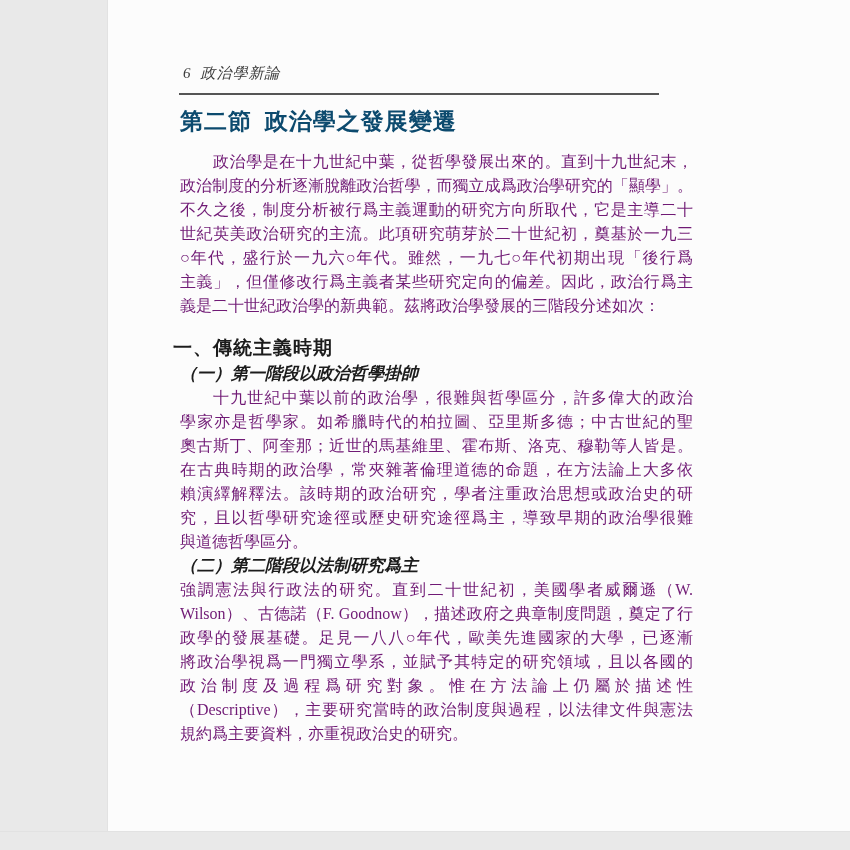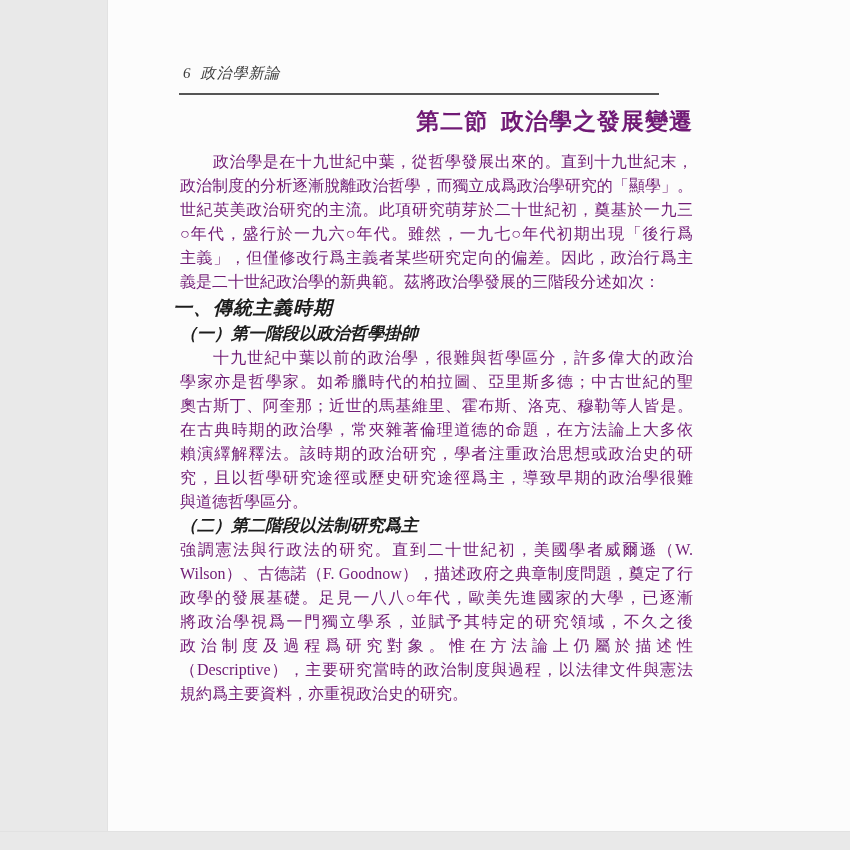--- a/index.html
+++ b/index.html
@@ -23,37 +23,37 @@
     font-size:15px; font-style:italic; color:#3a3a3a;
     letter-spacing:1px;
   }
   .running-header .pgnum { margin-right:9px; font-style:italic; }
   .header-rule {
     position:absolute; left:179px; top:93px; width:480px; height:2px;
     background:#555555;
   }
   .section-title {
     position:absolute; left:180px; top:106px; width:513px;
-    text-align:right; font-size:23px; font-weight:bold; color:#701a75;
+    text-align:left; font-size:23px; font-weight:bold; color:#0c4a6e;
     letter-spacing:1px; word-spacing:6px;
   }
   .text-col {
     position:absolute; left:180px; top:150px; width:513px;
   }
   .line {
     height:24px; line-height:24px; font-size:16px;
     text-align:justify; text-align-last:justify;
     overflow:hidden; color:#701a75;
   }
   .line.indent { padding-left:33px; }
   .line.short { text-align-last:left; }
   .h-major {
-    margin-left:-7px; height:28px; line-height:28px;
+    margin-top:16px; margin-left:-7px; height:28px; line-height:28px;
     font-size:19px; font-weight:bold; color:#1c1c1c;
-    text-align:left; text-align-last:left; letter-spacing:1px;font-style:italic;
+    text-align:left; text-align-last:left; letter-spacing:1px;
   }
   .h-sub {
     height:24px; line-height:24px; font-size:17px; font-weight:bold;
     color:#1c1c1c; text-align:left; text-align-last:left;font-style:italic;
   }
   .lead-line {
     height:24px; line-height:24px; font-size:16px; padding-left:33px;
     text-align:left; text-align-last:left;
   }
 </style>
@@ -68,38 +68,39 @@
     <span class="pgnum">6</span><span>政治學新論</span>
   </div>
   <div class="header-rule"></div>
 
   <div class="section-title">第二節 政治學之發展變遷</div>
 
   <div class="text-col">
 
     <div class="line indent">政治學是在十九世紀中葉，從哲學發展出來的。直到十九世紀末，</div>
     <div class="line">政治制度的分析逐漸脫離政治哲學，而獨立成爲政治學研究的「顯學」。</div>
+    <div class="line">不久之後，制度分析被行爲主義運動的研究方向所取代，它是主導二十</div>
     <div class="line">世紀英美政治研究的主流。此項研究萌芽於二十世紀初，奠基於一九三</div>
     <div class="line">○年代，盛行於一九六○年代。雖然，一九七○年代初期出現「後行爲</div>
     <div class="line">主義」，但僅修改行爲主義者某些研究定向的偏差。因此，政治行爲主</div>
     <div class="line short">義是二十世紀政治學的新典範。茲將政治學發展的三階段分述如次：</div>
 
     <div class="h-major">一、傳統主義時期</div>
 
     <div class="h-sub">（一）第一階段以政治哲學掛帥</div>
     <div class="line indent">十九世紀中葉以前的政治學，很難與哲學區分，許多偉大的政治</div>
     <div class="line">學家亦是哲學家。如希臘時代的柏拉圖、亞里斯多德；中古世紀的聖</div>
     <div class="line">奧古斯丁、阿奎那；近世的馬基維里、霍布斯、洛克、穆勒等人皆是。</div>
     <div class="line">在古典時期的政治學，常夾雜著倫理道德的命題，在方法論上大多依</div>
     <div class="line">賴演繹解釋法。該時期的政治研究，學者注重政治思想或政治史的研</div>
     <div class="line">究，且以哲學研究途徑或歷史研究途徑爲主，導致早期的政治學很難</div>
     <div class="line short">與道德哲學區分。</div>
 
     <div class="h-sub">（二）第二階段以法制研究爲主</div>
     <div class="line">強調憲法與行政法的研究。直到二十世紀初，美國學者威爾遜（W.</div>
     <div class="line">Wilson）、古德諾（F. Goodnow），描述政府之典章制度問題，奠定了行</div>
     <div class="line">政學的發展基礎。足見一八八○年代，歐美先進國家的大學，已逐漸</div>
-    <div class="line">將政治學視爲一門獨立學系，並賦予其特定的研究領域，不久之後</div>
+    <div class="line">將政治學視爲一門獨立學系，並賦予其特定的研究領域，且以各國的</div>
     <div class="line">政治制度及過程爲研究對象。惟在方法論上仍屬於描述性</div>
     <div class="line">（Descriptive），主要研究當時的政治制度與過程，以法律文件與憲法</div>
     <div class="line short">規約爲主要資料，亦重視政治史的研究。</div>
   </div>
 </div>
 
 </body></html>

